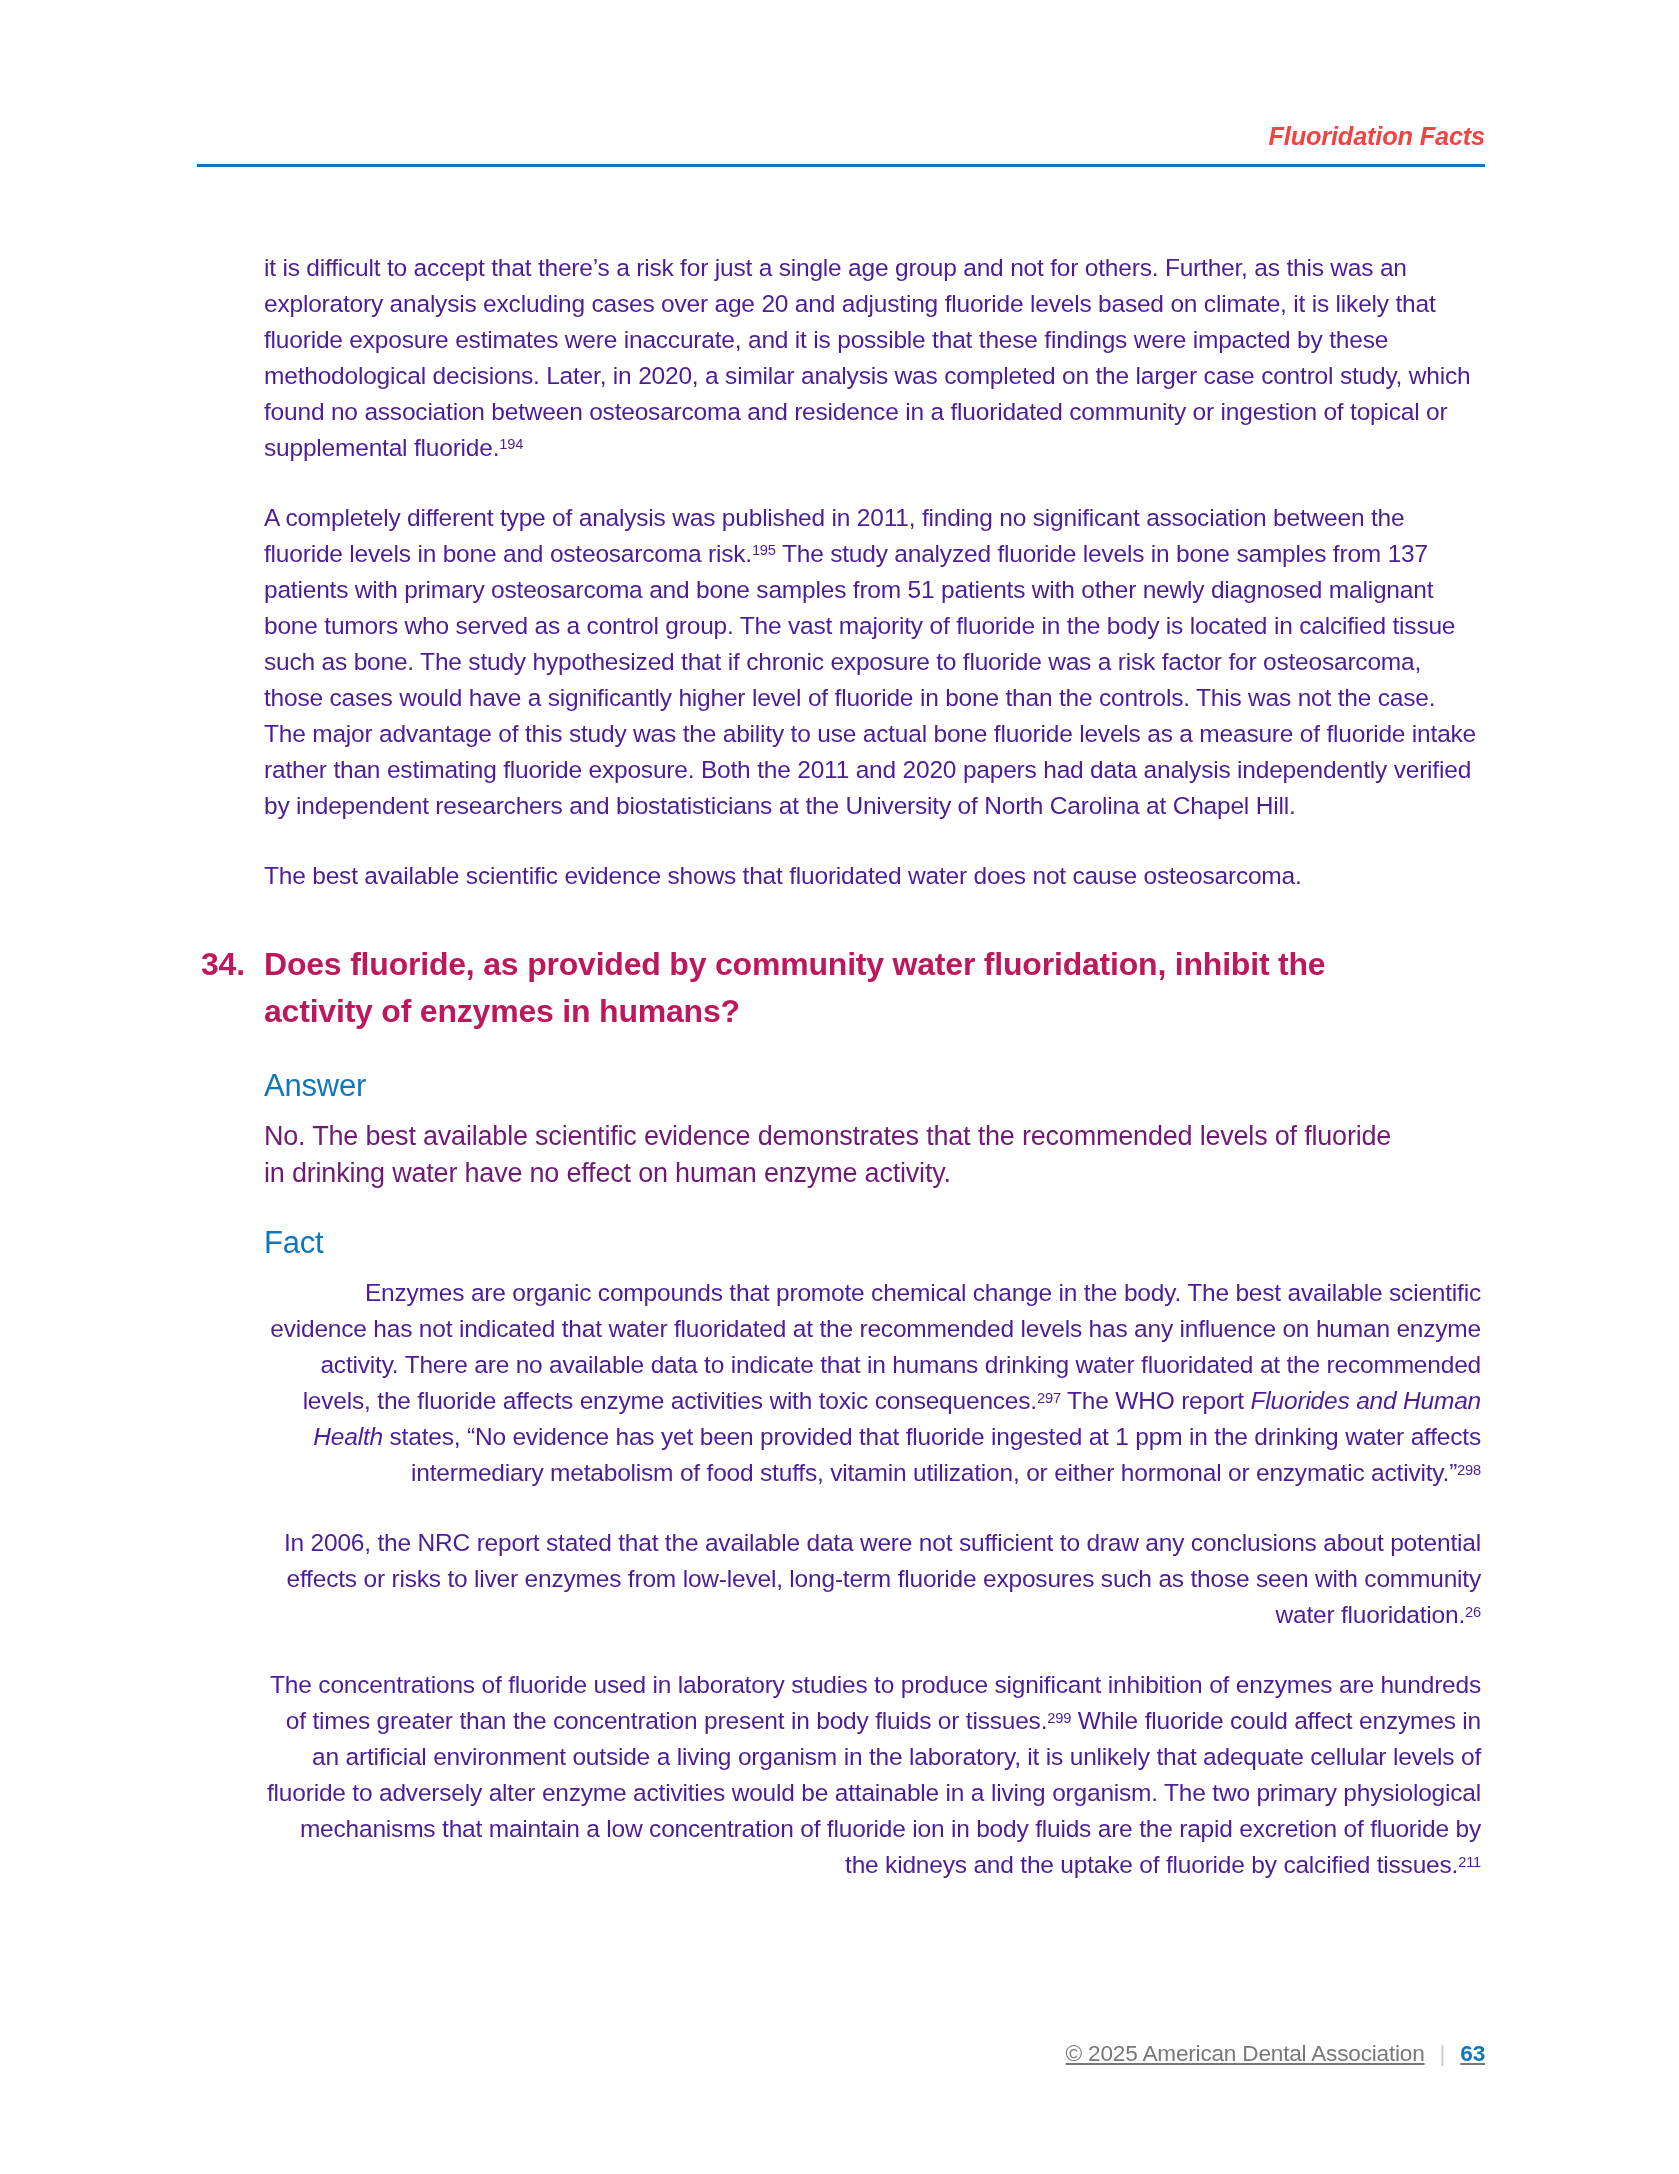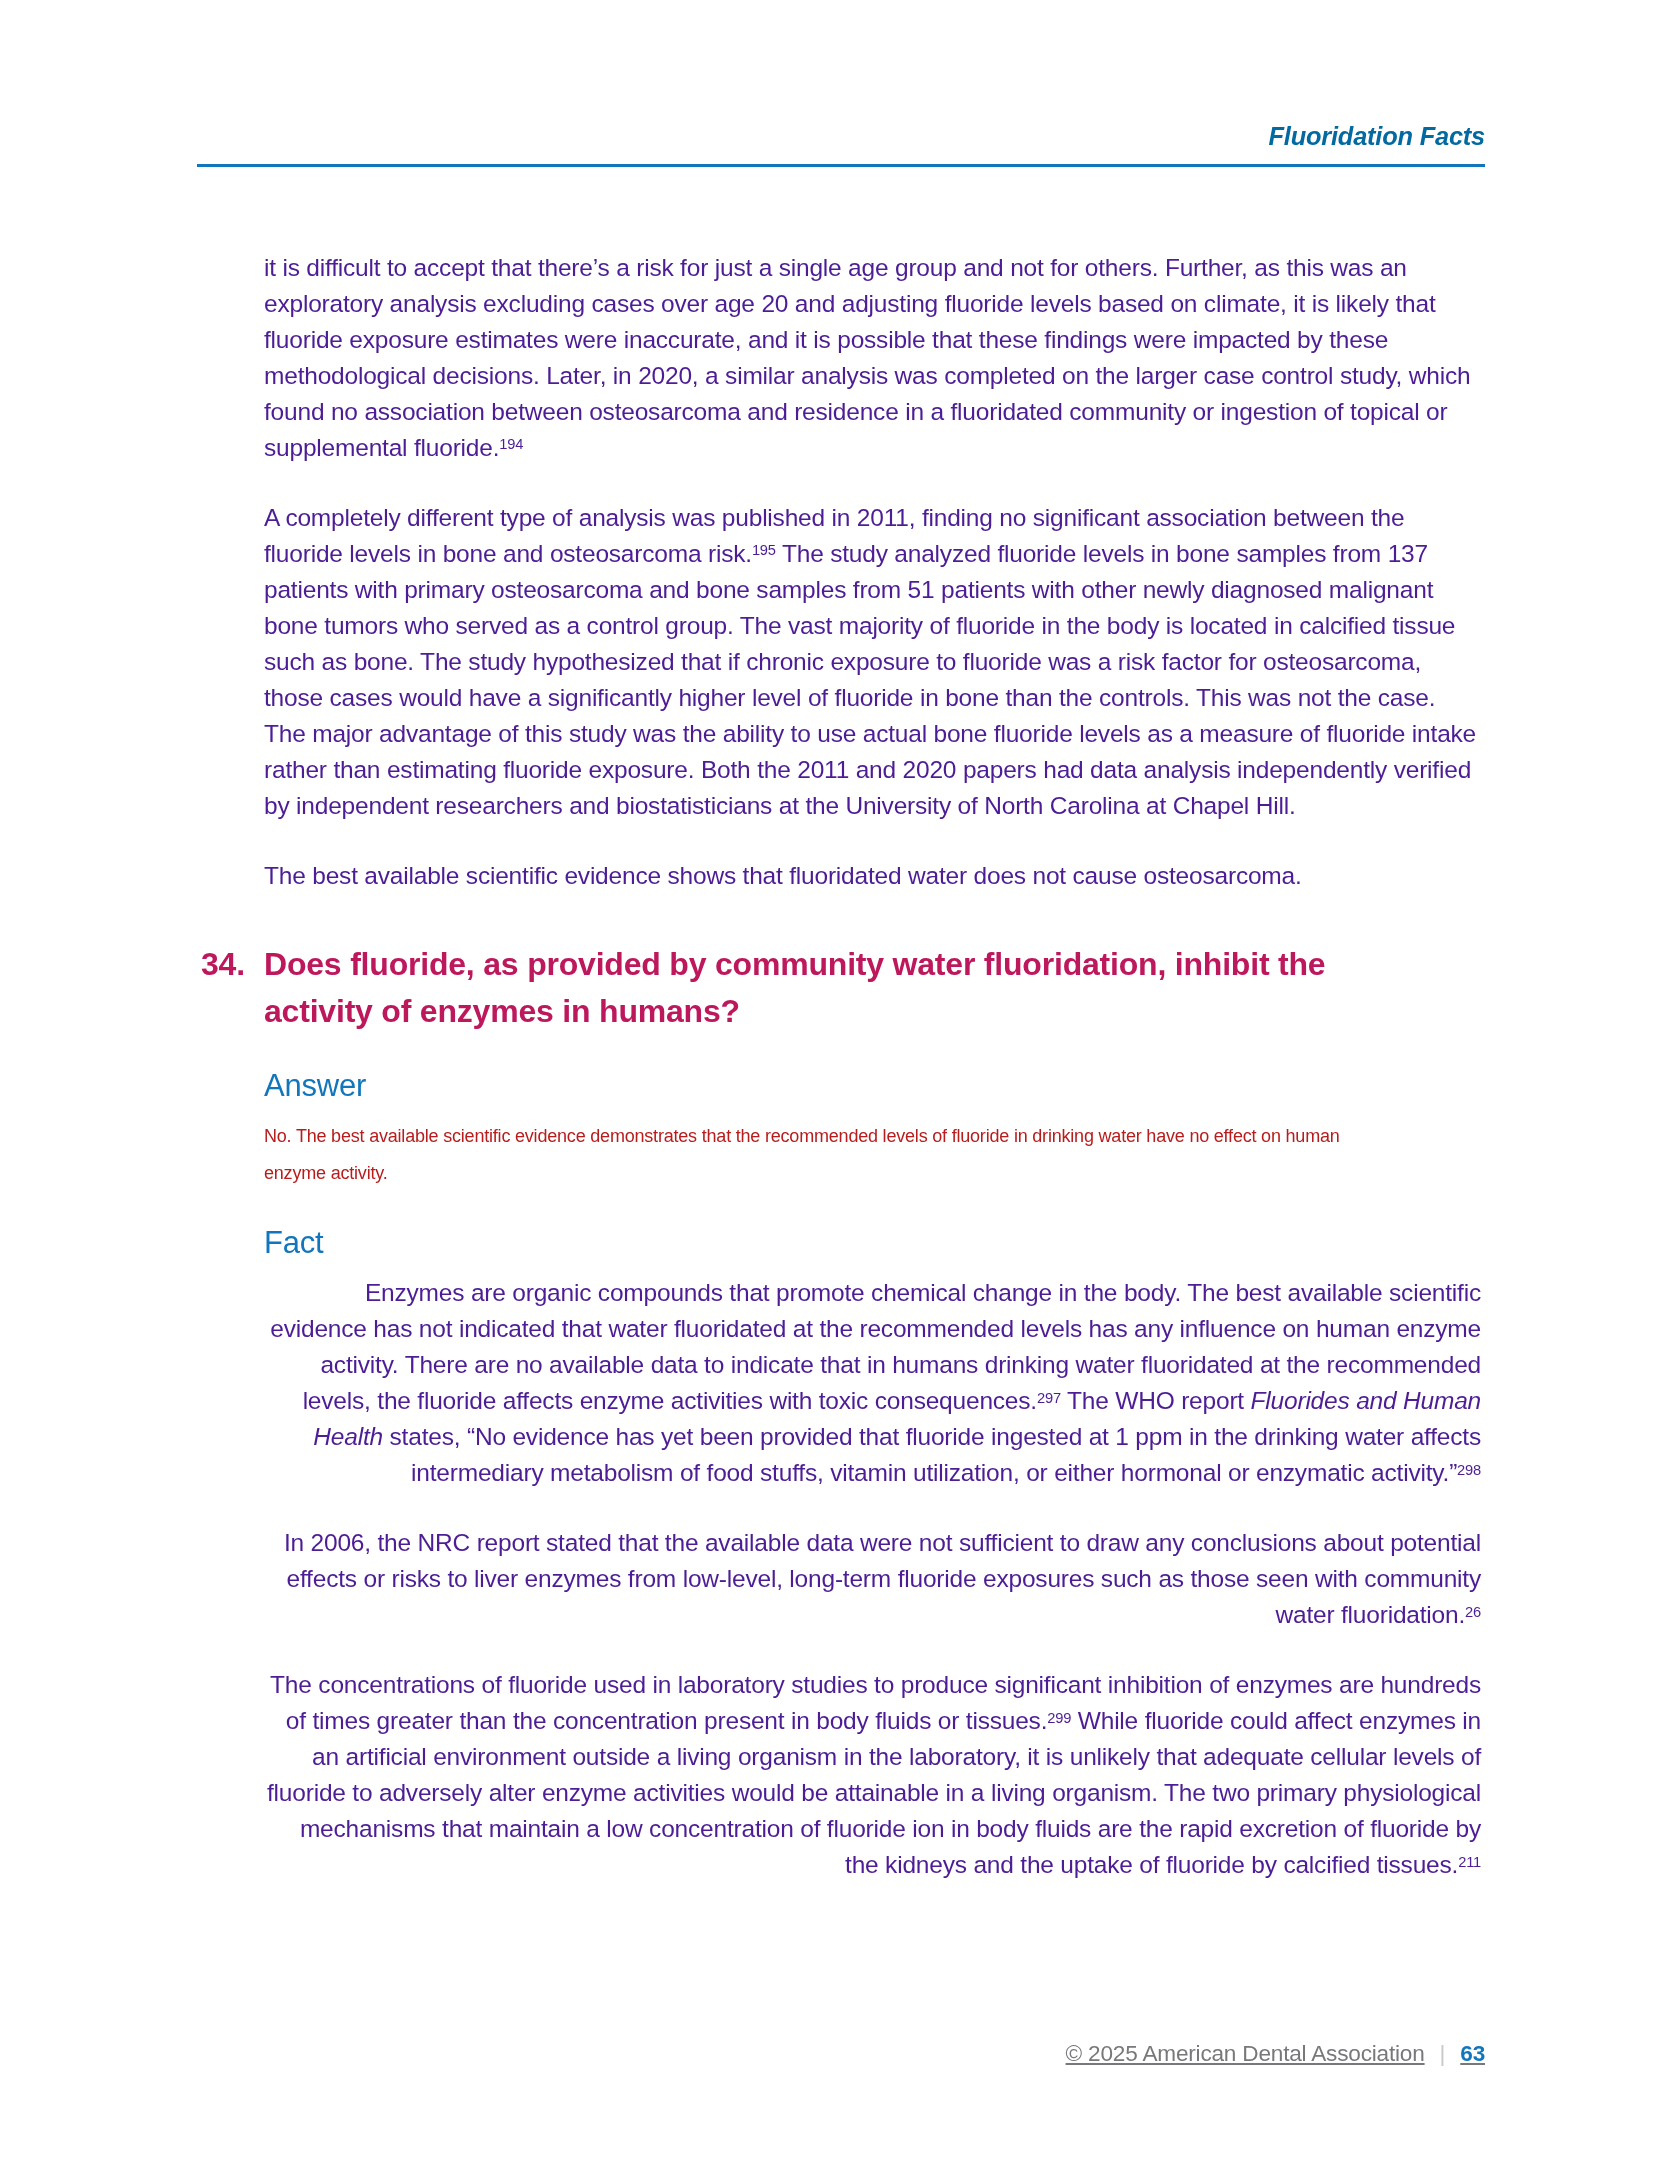--- a/index.html
+++ b/index.html
@@ -9,21 +9,21 @@
     background:#ffffff;
     font-family:"Liberation Sans","DejaVu Sans",sans-serif;
     overflow:hidden;
     margin:0 auto;
   }
   
   .hdr{padding-top:122px;}
   .hdr-title{
     text-align:right;
     margin-right:195px;
-    color:#0369a1;
+    color:#ef4444;
     font-size:25.4px;
     font-weight:700;
     font-style:italic;
     letter-spacing:-0.2px;
   }
   .hdr-rule{
     margin:13px 195px 0 197px;
     height:2.8px;
     background:#1176BC;
   }
@@ -64,22 +64,22 @@
     margin:30px 0 0 0;
     color:#1176BC;
     font-size:31px;
     line-height:42px;
     font-weight:400;
     letter-spacing:-0.2px;
   }
   p.answer{
     margin:11.3px 0 0 0;
     max-width:1139px;
-    color:#b91c1c;
-    font-size:18px;
+    color:#701a75;
+    font-size:27px;
     line-height:37px;
     font-weight:400;
     letter-spacing:-0.2px;
   }
   .fact-head{margin-top:38px;}
   .fact-paras{margin-top:11.3px;text-align:right;}
   
   .ftr{
     position:absolute;
     top:2041px;

